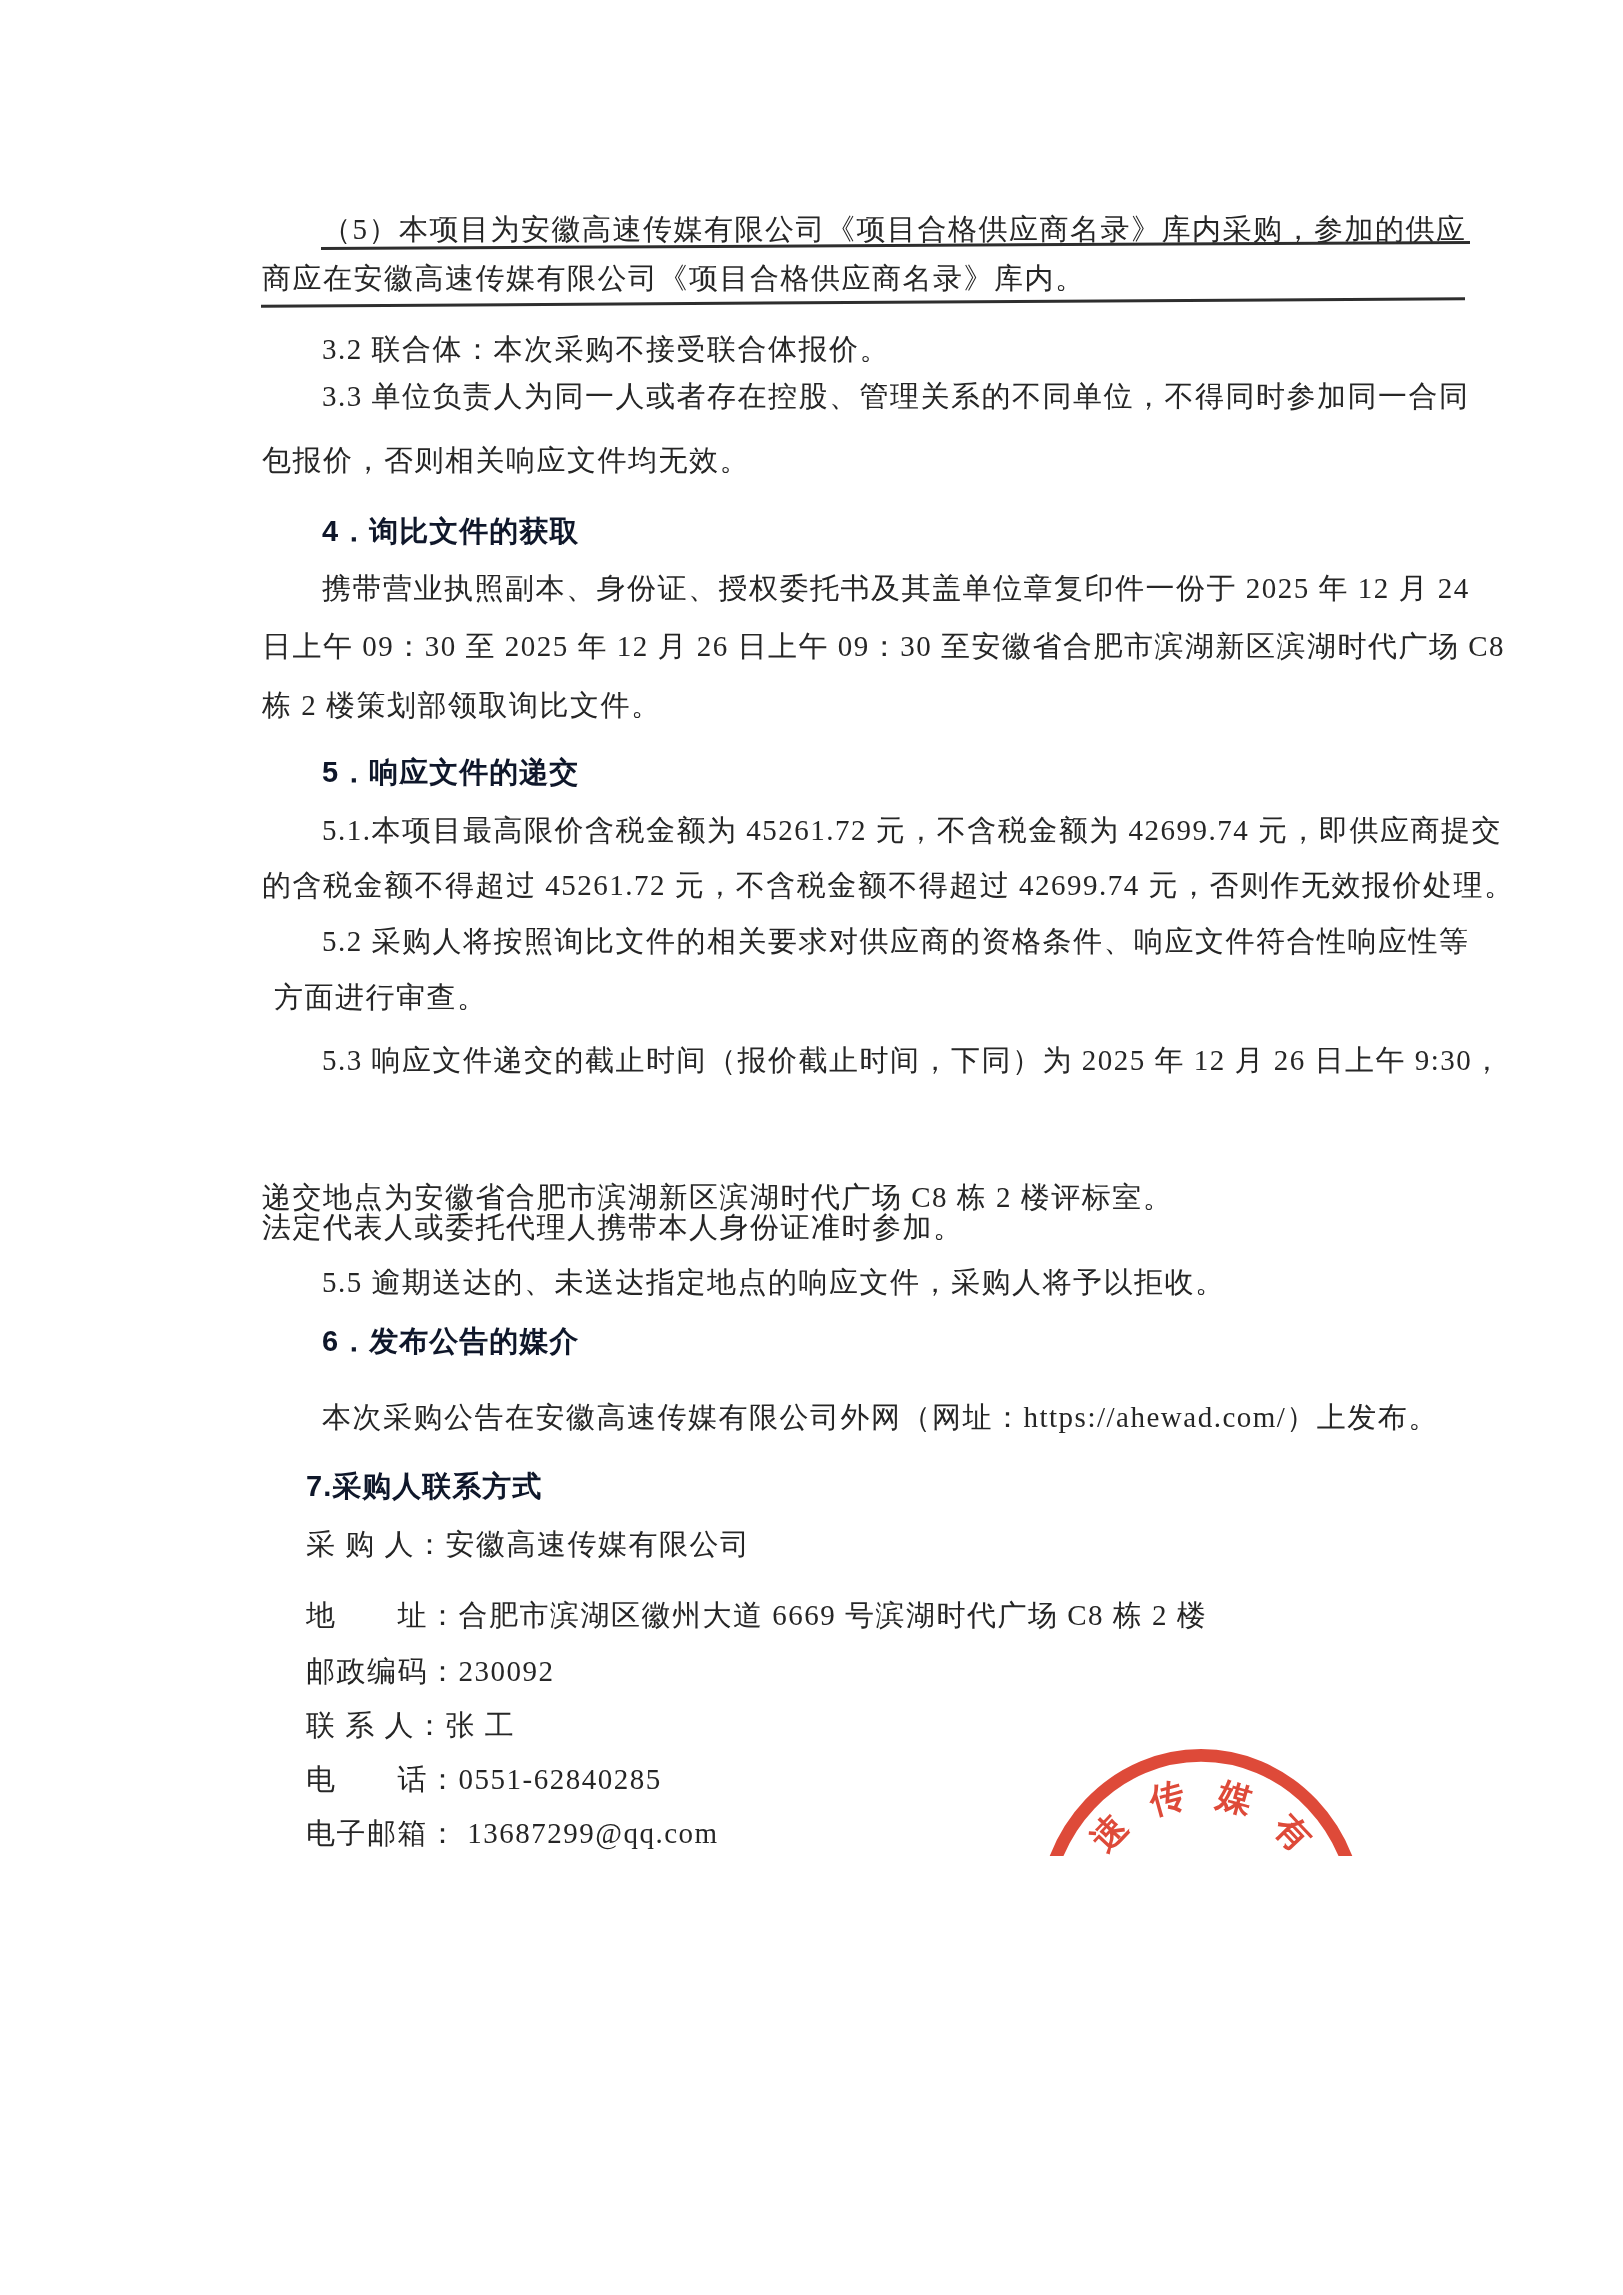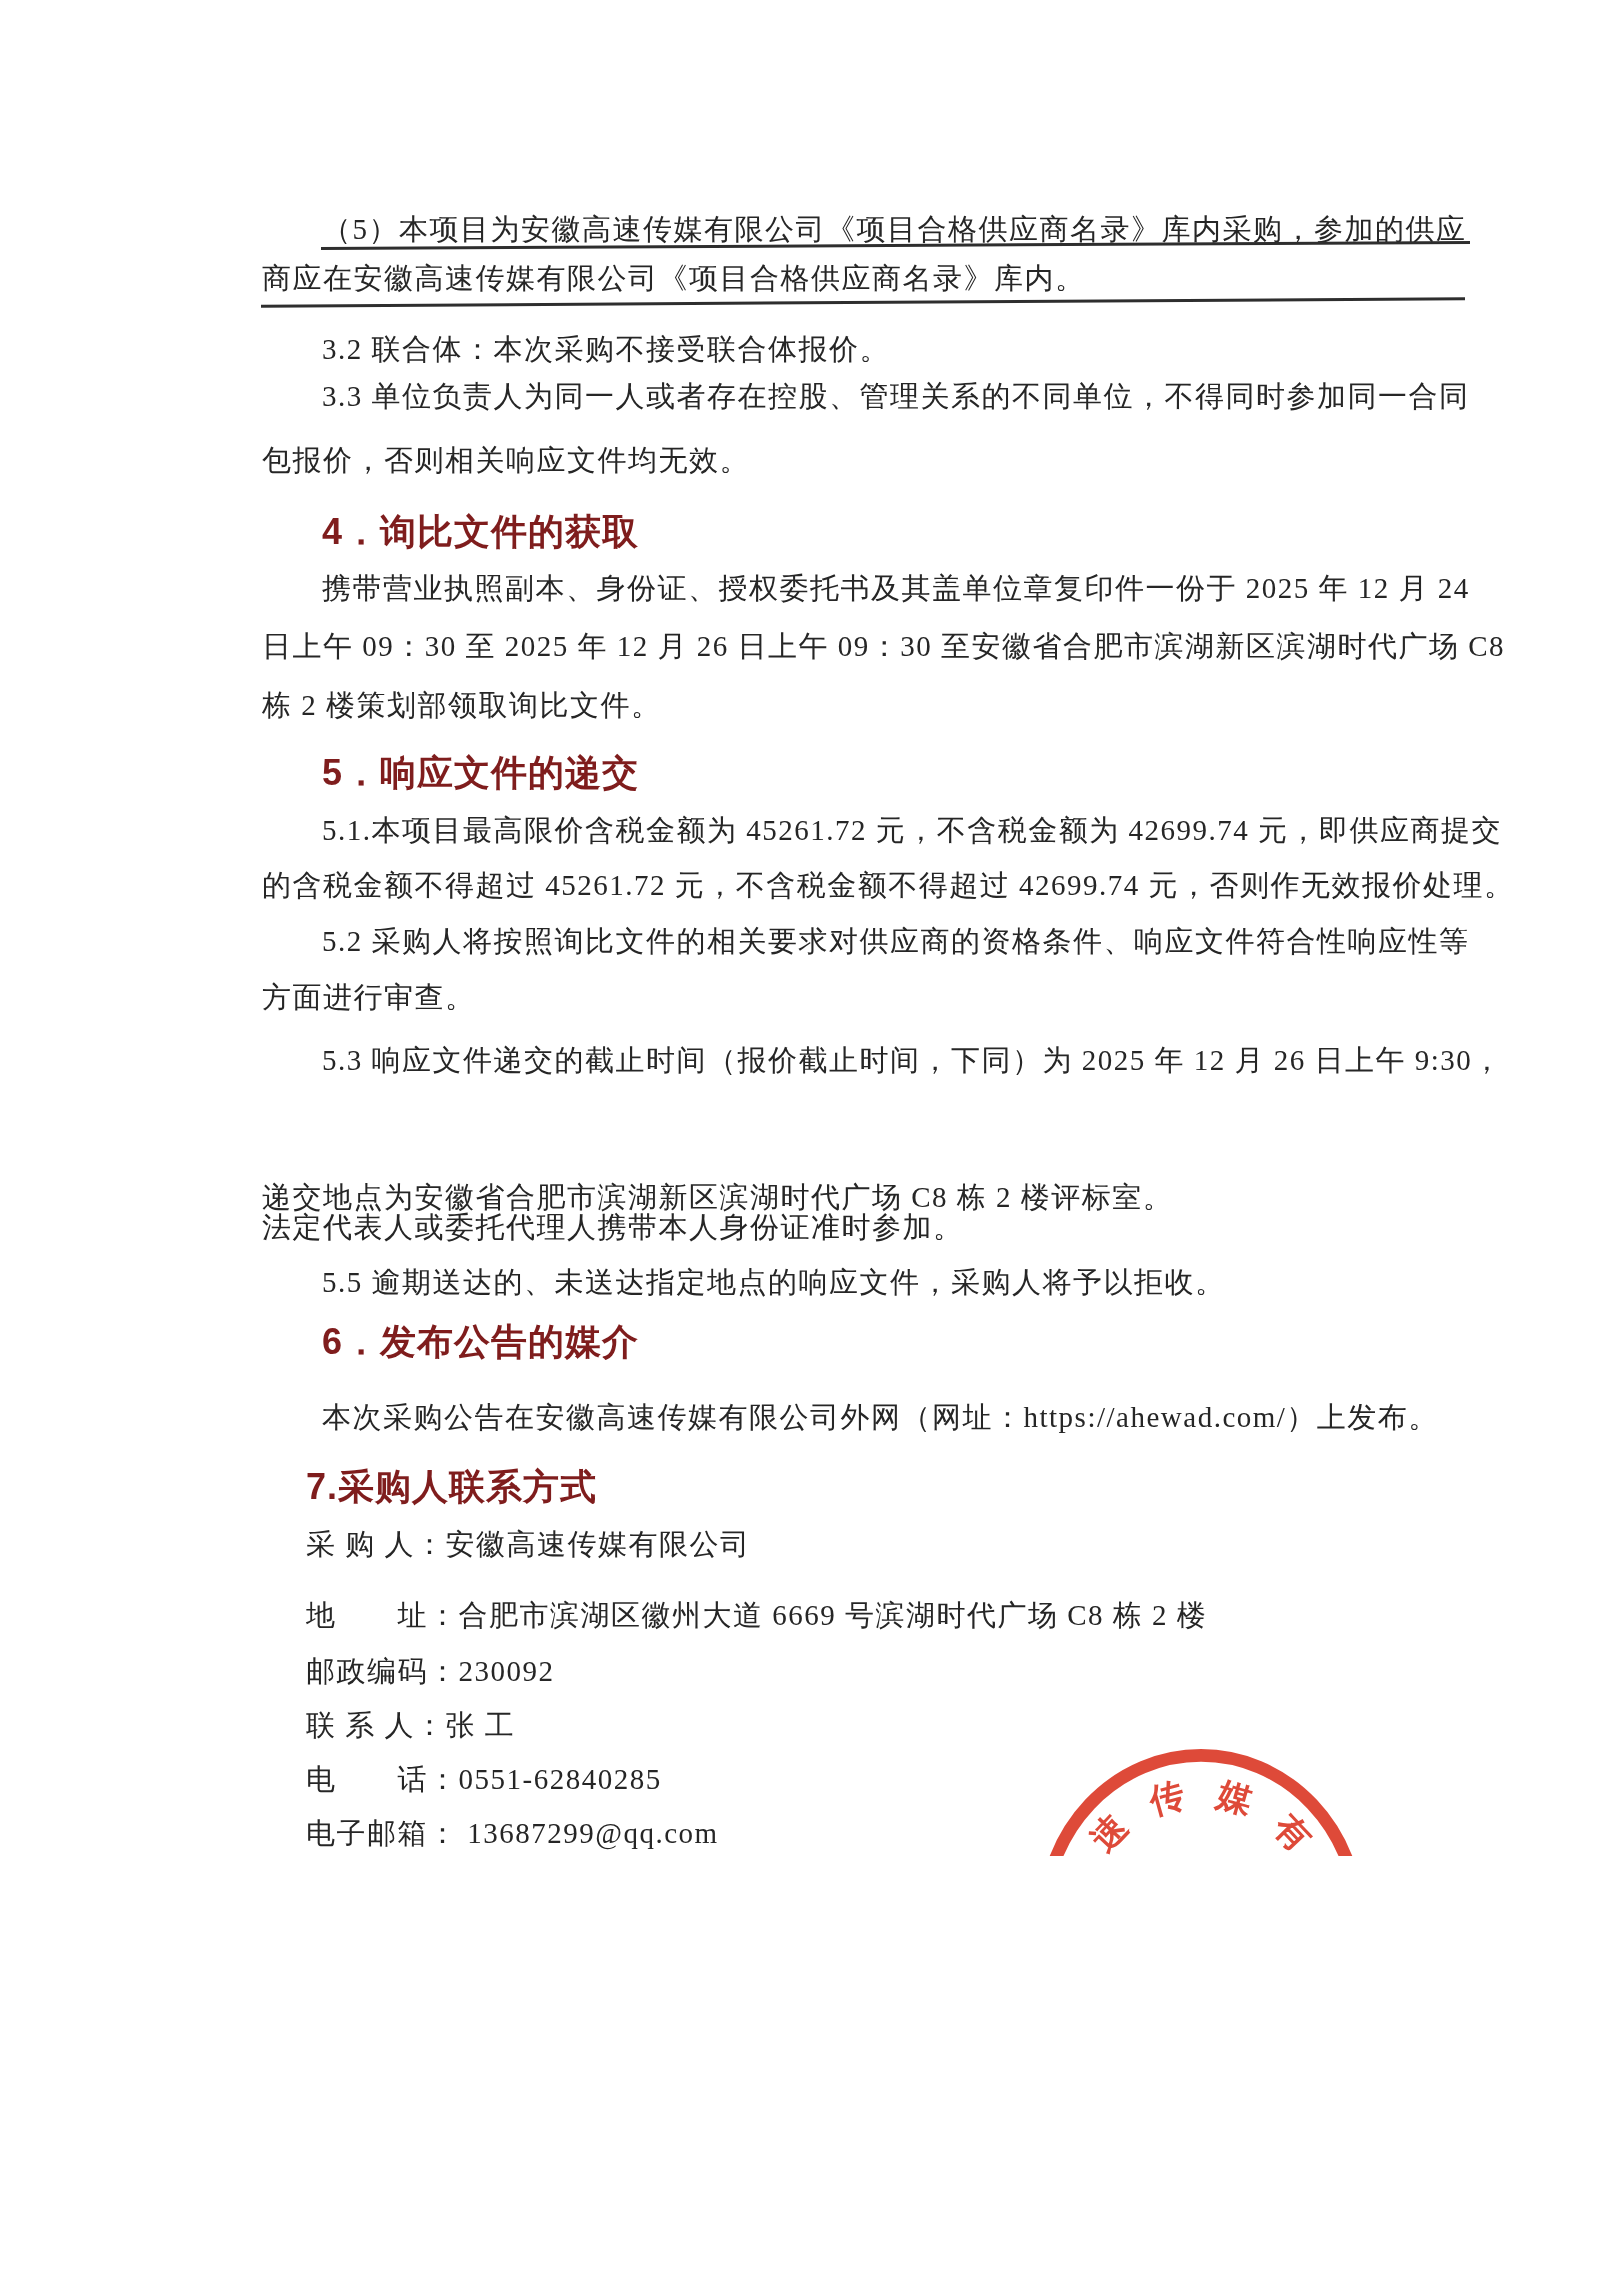--- a/index.html
+++ b/index.html
@@ -14,22 +14,22 @@
   .ln{
     position:absolute;
     white-space:nowrap;
     font-size:29px;
     line-height:33px;
     letter-spacing:1.5px;
   }
   .hd{
     font-family:"Liberation Sans", sans-serif;
     font-weight:bold;
-    color:#7f1d1d;
-    font-size:36px;
+    color:#0f172a;
+    font-size:29px;
     letter-spacing:1px;
   }
   .rule{
     position:absolute;
     height:2.6px;
     background:#2e2e2e;
   }
   .contact-label{letter-spacing:1.5px;}
   .contact-value{letter-spacing:1.5px;}
   .useg{
@@ -66,21 +66,21 @@
 
   <div class="ln hd" style="left:322px;top:515px;">4．询比文件的获取</div>
   <div class="ln" style="left:322px;top:572px;">携带营业执照副本、身份证、授权委托书及其盖单位章复印件一份于 2025 年 12 月 24</div>
   <div class="ln" style="left:262px;top:630px;">日上午 09：30 至 2025 年 12 月 26 日上午 09：30 至安徽省合肥市滨湖新区滨湖时代广场 C8</div>
   <div class="ln" style="left:262px;top:689px;">栋 2 楼策划部领取询比文件。</div>
 
   <div class="ln hd" style="left:322px;top:756px;">5．响应文件的递交</div>
   <div class="ln" style="left:322px;top:814px;">5.1.本项目最高限价含税金额为 45261.72 元，不含税金额为 42699.74 元，即供应商提交</div>
   <div class="ln" style="left:262px;top:869px;">的含税金额不得超过 45261.72 元，不含税金额不得超过 42699.74 元，否则作无效报价处理。</div>
   <div class="ln" style="left:322px;top:925px;">5.2 采购人将按照询比文件的相关要求对供应商的资格条件、响应文件符合性响应性等</div>
-  <div class="ln" style="left:262px;top:981px;">方面进行审查。</div>
+  <div class="ln" style="left:274px;top:981px;">方面进行审查。</div>
   <div class="ln" style="left:322px;top:1044px;">5.3 响应文件递交的截止时间（报价截止时间，下同）为 2025 年 12 月 26 日上午 9:30，</div>
   <div class="ln" style="left:262px;top:1140px;margin-top:41px;">递交地点为安徽省合肥市滨湖新区滨湖时代广场 C8 栋 2 楼评标室。</div>
   <div class="ln" style="left:262px;top:1211px;">法定代表人或委托代理人携带本人身份证准时参加。</div>
   <div class="ln" style="left:322px;top:1266px;">5.5 逾期送达的、未送达指定地点的响应文件，采购人将予以拒收。</div>
 
   <div class="ln hd" style="left:322px;top:1325px;">6．发布公告的媒介</div>
   <div class="ln" style="left:322px;top:1401px;">本次采购公告在安徽高速传媒有限公司外网（网址：https://ahewad.com/）上发布。</div>
 
   <div class="ln hd" style="left:306px;top:1470px;">7.采购人联系方式</div>
 

